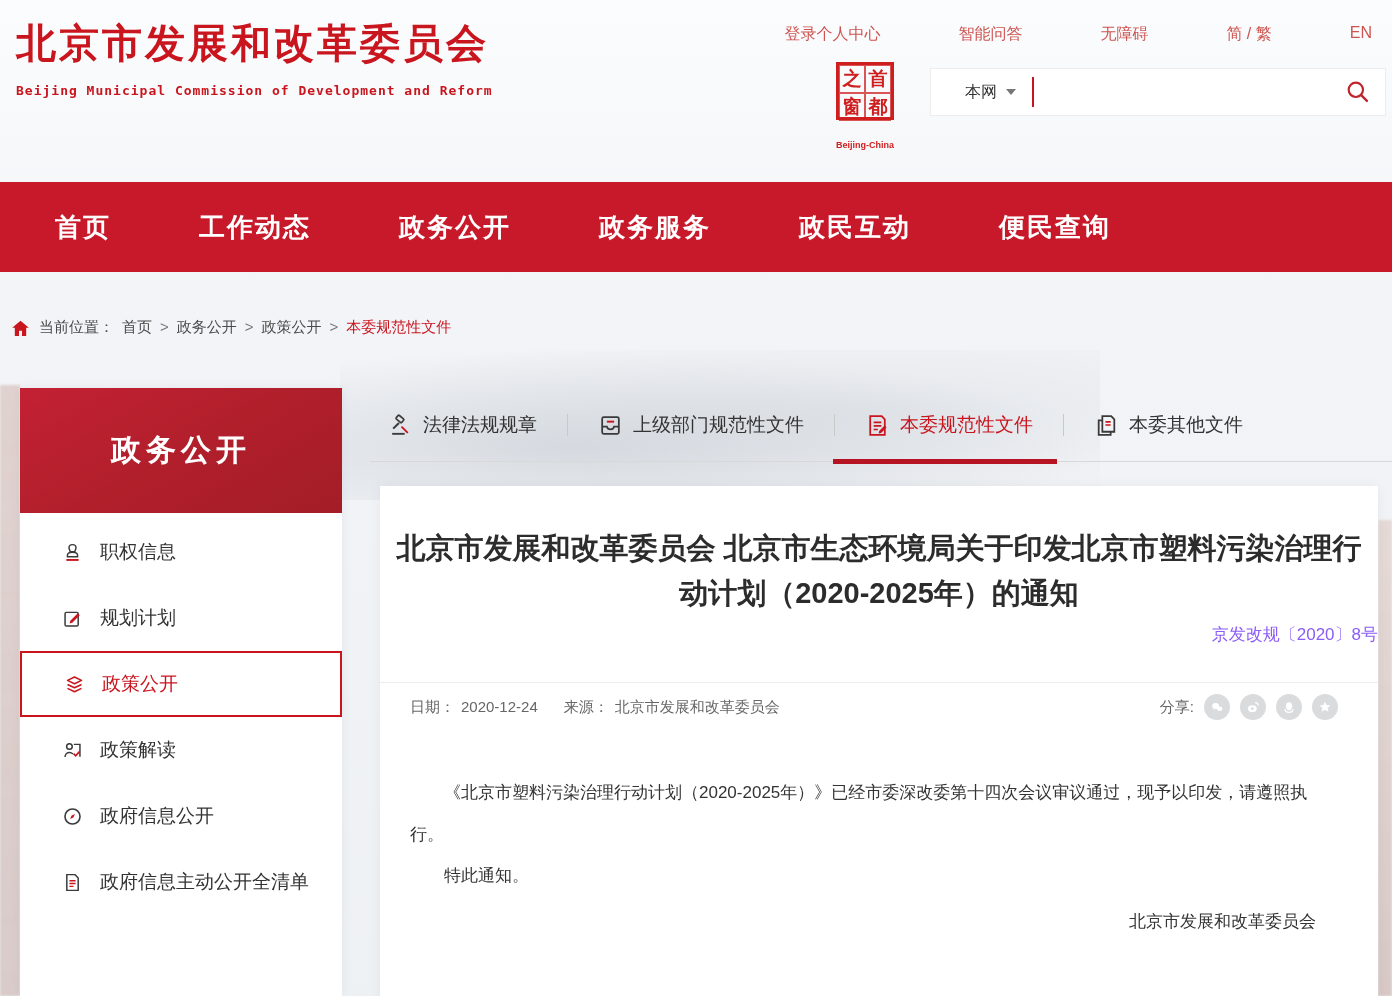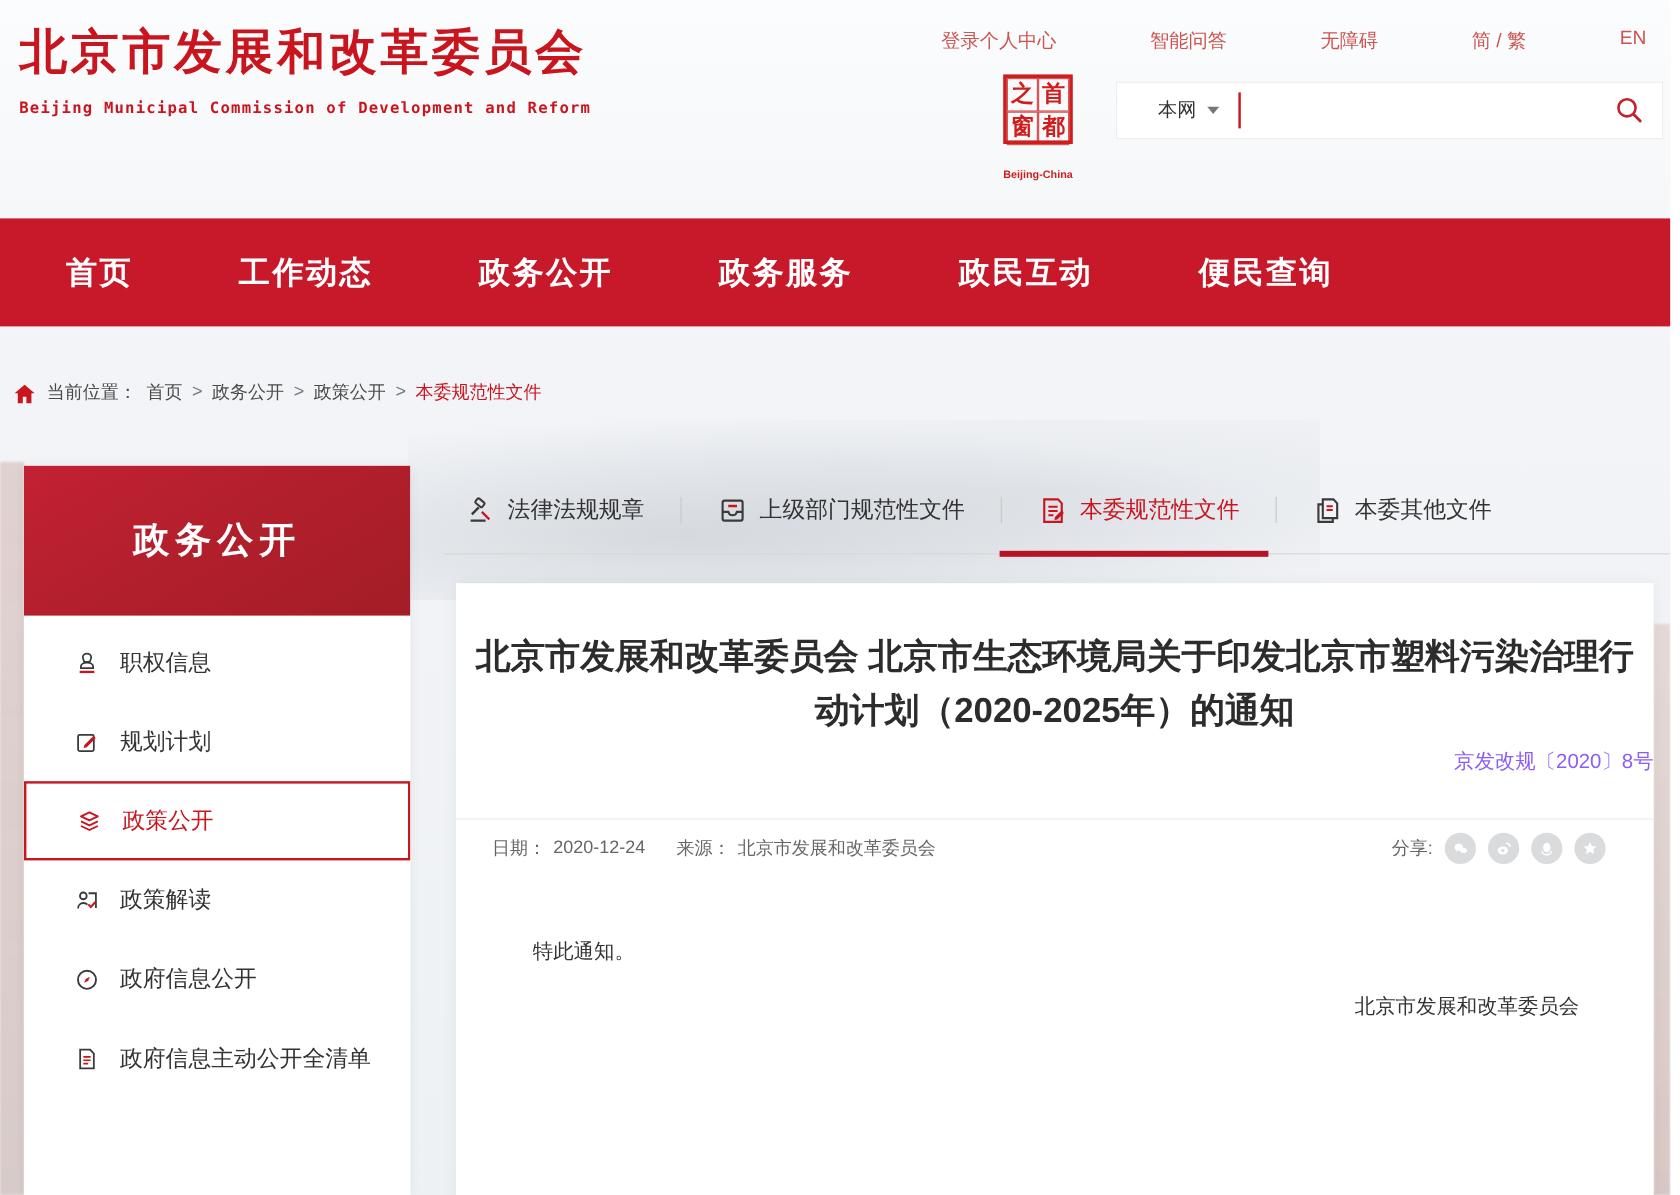--- a/index.html
+++ b/index.html
@@ -317,18 +317,19 @@
           </span>
           <span class="share-circle">
             <svg width="16" height="16" viewBox="0 0 24 24">
               <path d="M12 4l2.4 5 5.6.7-4 3.8 1 5.5-5-2.7-5 2.7 1-5.5-4-3.8L9.6 9z" fill="#fff"></path>
             </svg>
           </span>
         </div>
       </div>
 
       <div class="article-body">
+        <p class="indent">《北京市塑料污染治理行动计划（2020-2025年）》已经市委深改委第十四次会议审议通过，现予以印发，请遵照执行。</p>
         <p class="indent">特此通知。</p>
         <p class="signature">北京市发展和改革委员会</p>
       </div>
     </div>
   </main>
 </div>
 
 </body></html>

